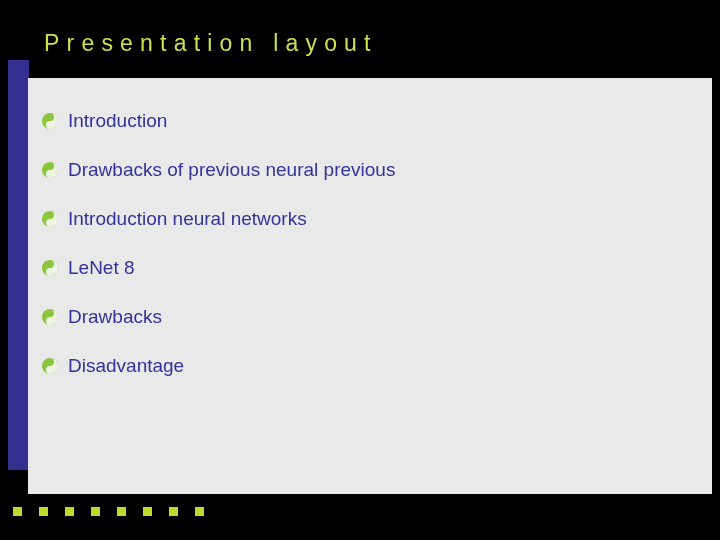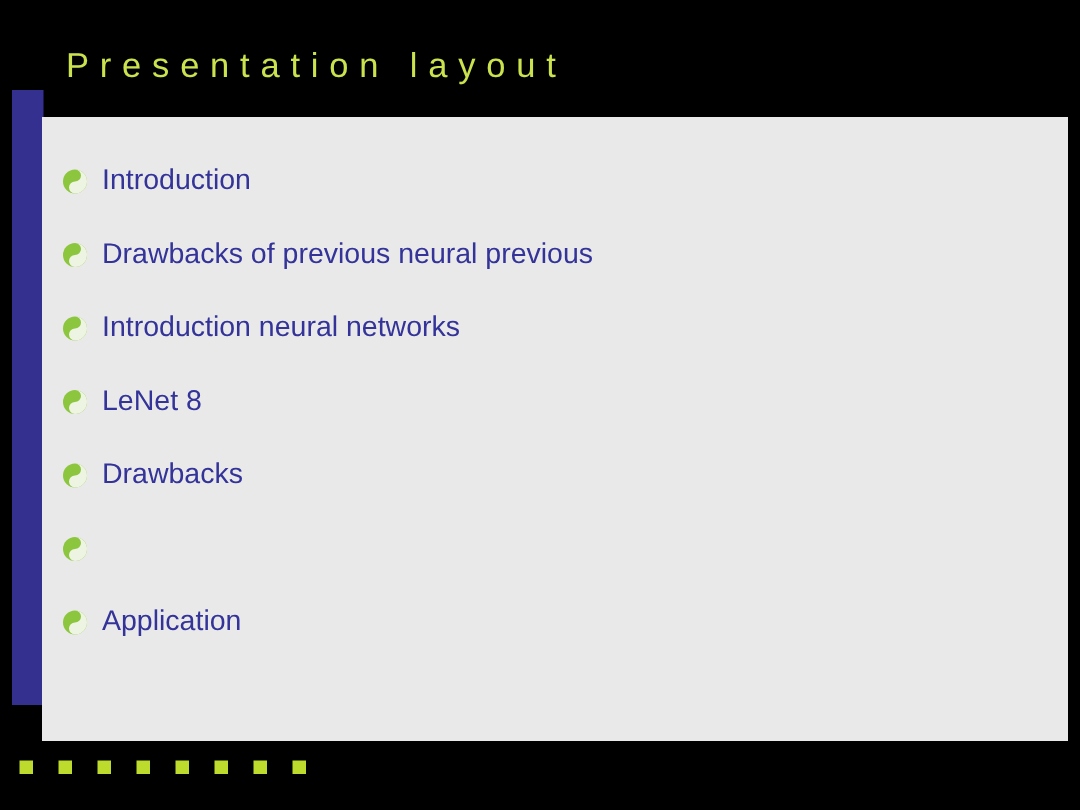--- a/index.html
+++ b/index.html
@@ -198,33 +198,23 @@
 
       <div class="bullet-row">
         <span class="bullet-marker">
           <svg width="20" height="20" viewBox="0 0 20 20">
             <circle cx="10" cy="10" r="8" fill="#8cc63f"></circle>
             <path d="M10 2 a8 8 0 0 1 0 16 a4 4 0 0 1 0 -8 a4 4 0 0 0 0 -8 z" fill="#eef4e2"></path>
             <circle cx="10" cy="6" r="1.5" fill="#8cc63f"></circle>
             <circle cx="10" cy="14" r="1.5" fill="#eef4e2"></circle>
           </svg>
         </span>
-      </div>
-
-      <div class="bullet-row">
-        <span class="bullet-marker">
-          <svg width="20" height="20" viewBox="0 0 20 20">
-            <circle cx="10" cy="10" r="8" fill="#8cc63f"></circle>
-            <path d="M10 2 a8 8 0 0 1 0 16 a4 4 0 0 1 0 -8 a4 4 0 0 0 0 -8 z" fill="#eef4e2"></path>
-            <circle cx="10" cy="6" r="1.5" fill="#8cc63f"></circle>
-            <circle cx="10" cy="14" r="1.5" fill="#eef4e2"></circle>
-          </svg>
-        </span>
-        <span class="bullet-text">Application</span>
-      </div>
+        <span class="bullet-text">Disadvantage</span>
+      </div>
+
 
     </div>
   </div>
 
   <div id="square-strip">
     <span class="deco-square" style="left:0px"></span>
     <span class="deco-square" style="left:26px"></span>
     <span class="deco-square" style="left:52px"></span>
     <span class="deco-square" style="left:78px"></span>
     <span class="deco-square" style="left:104px"></span>

